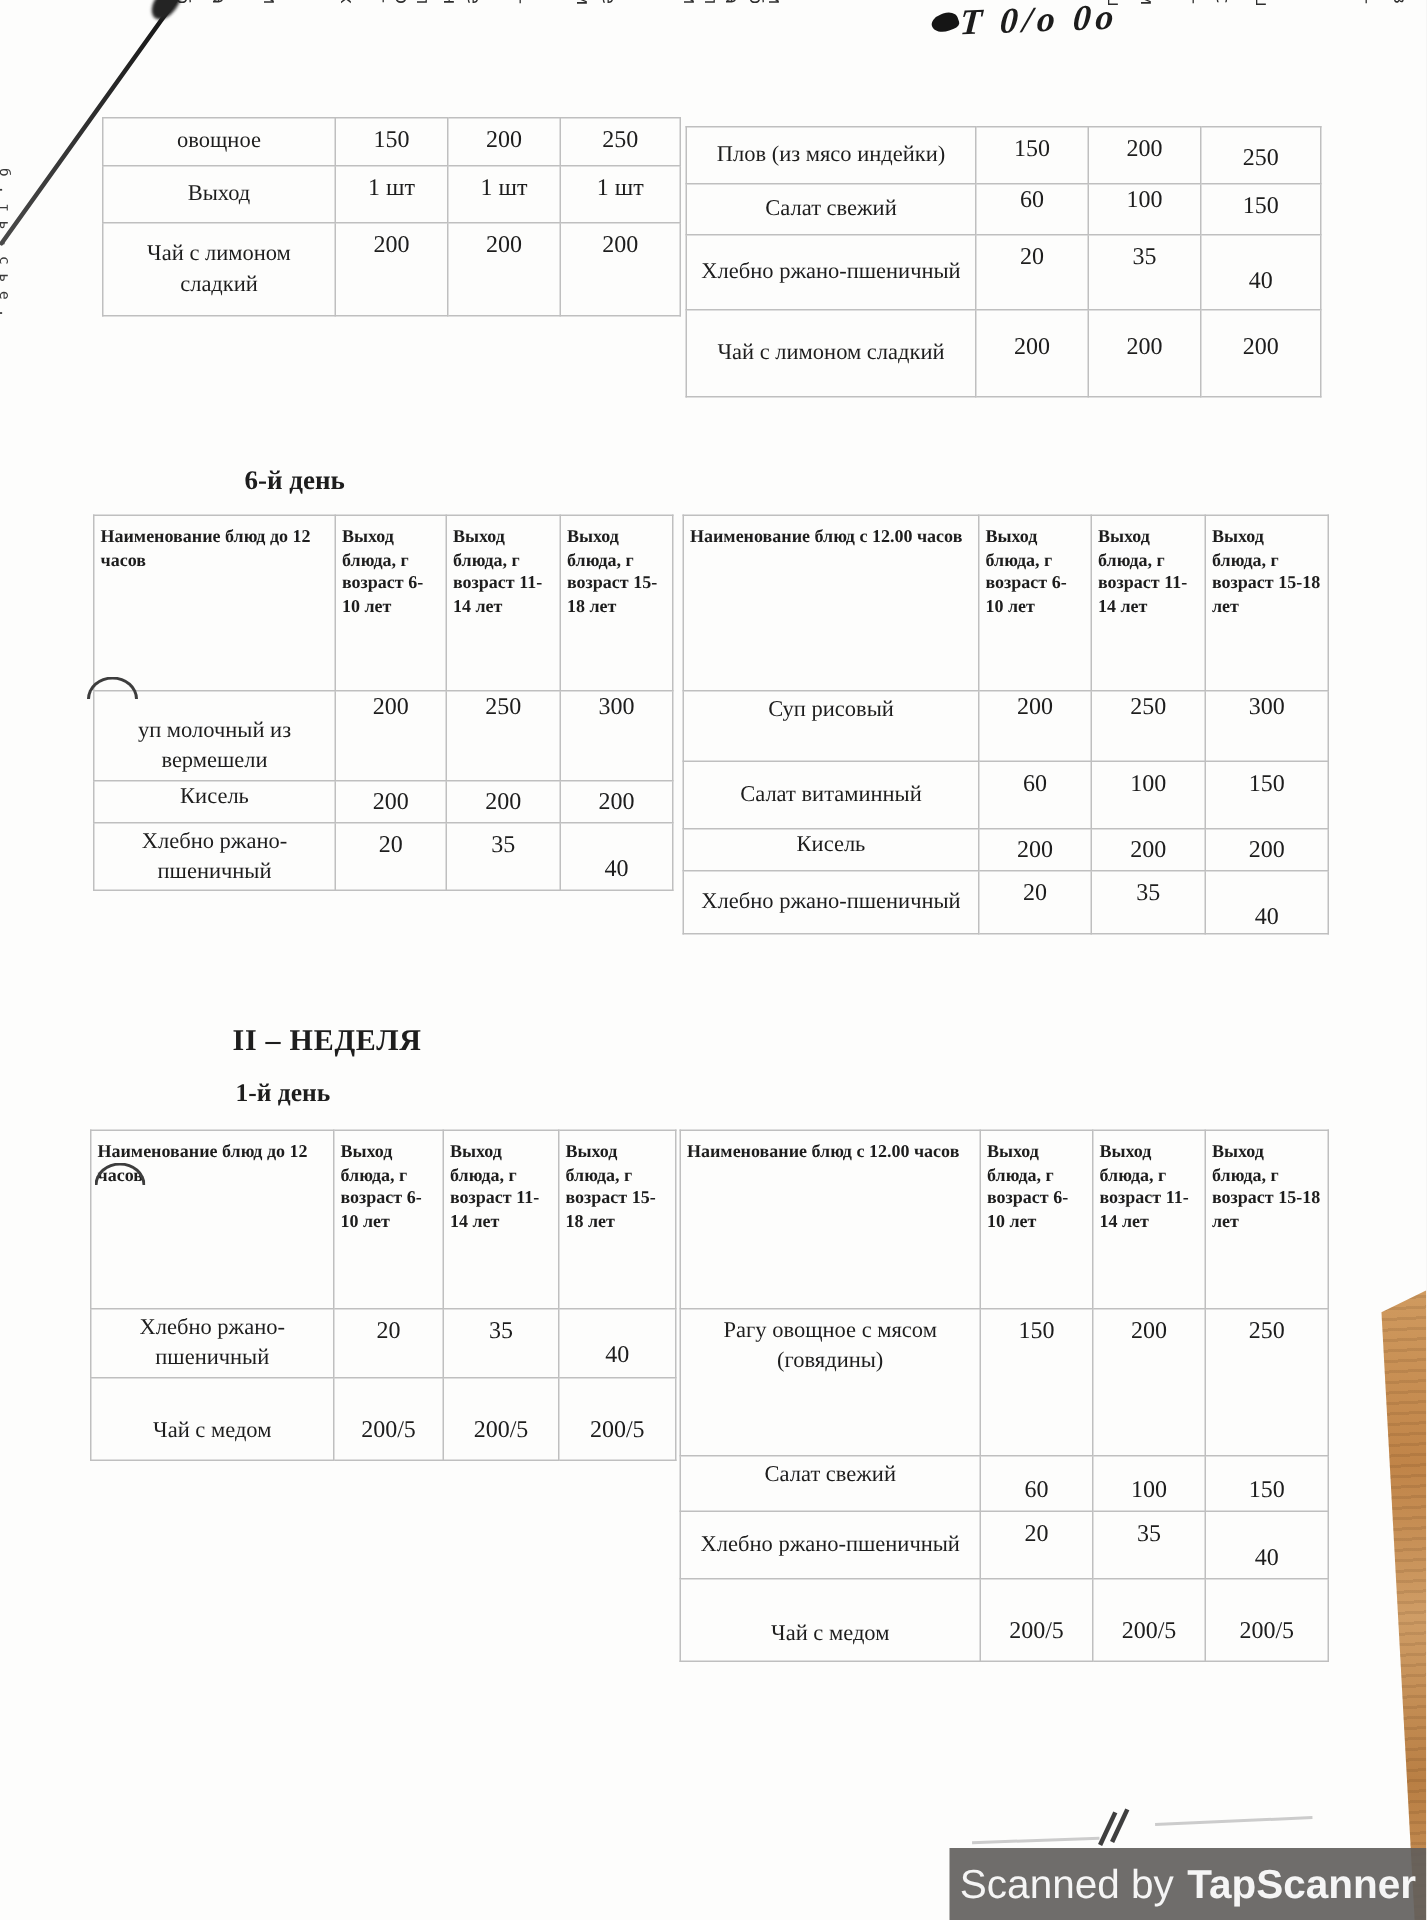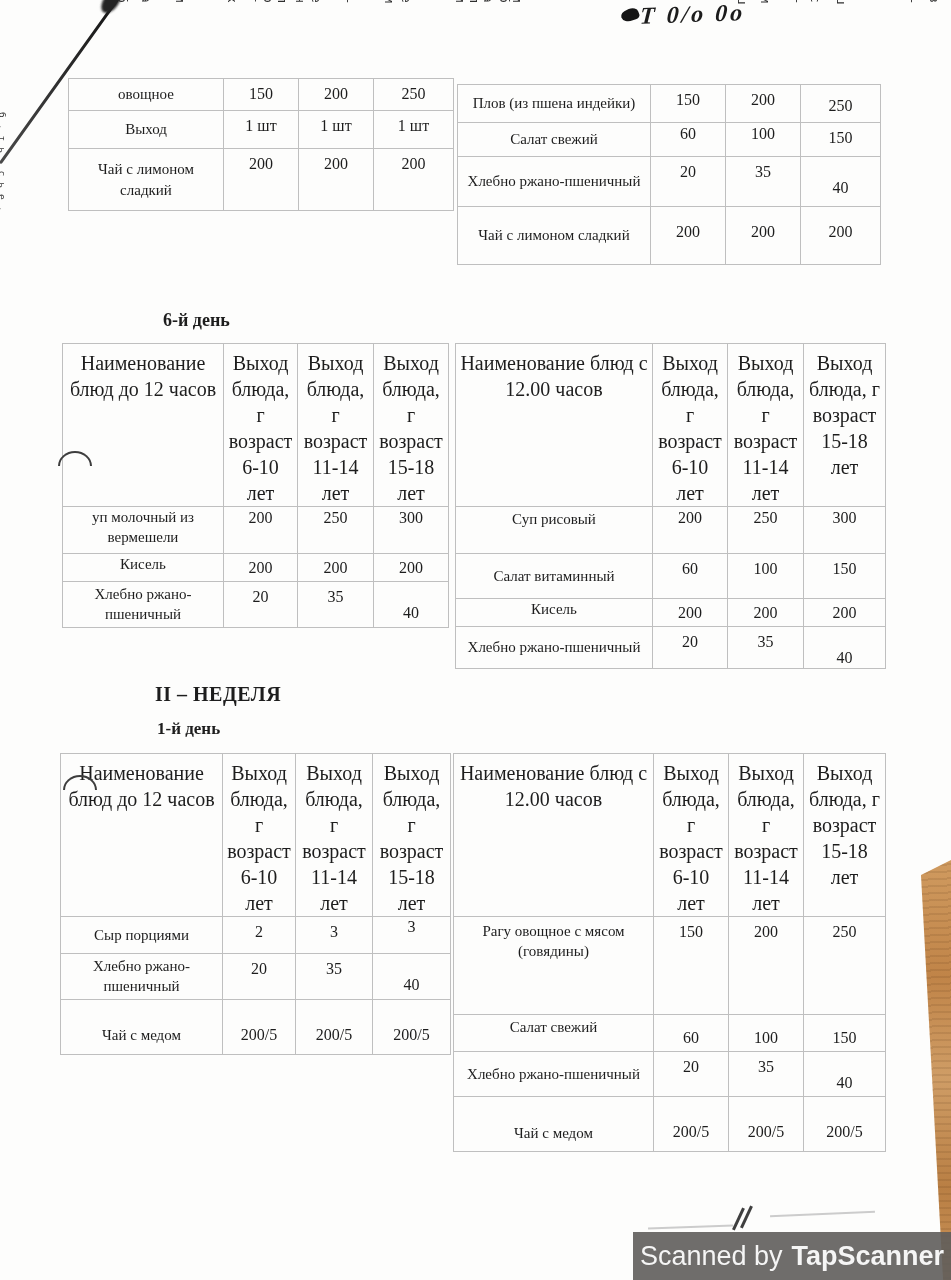--- a/index.html
+++ b/index.html
@@ -41,21 +41,21 @@
     position:absolute;width:30px;height:13px;border:2px solid #3d3d3d;border-bottom:none;
     border-radius:50% 50% 0 0 / 100% 100% 0 0;background:transparent;z-index:3;
   }
   
   table.tbl{
     position:absolute;border-collapse:collapse;table-layout:fixed;z-index:2;
     background:transparent;
   }
   .tbl td,.tbl th{border:1px solid #bfbfbf;overflow:hidden;}
   .tbl tr.head th{
-    font-weight:normal;font-size:20px;line-height:1.3;text-align:center;
+    font-weight:bold;font-size:12px;line-height:1.3;text-align:left;
     vertical-align:top;padding:6px 4px 0 4px;
   }
   .tbl td.name{
     font-size:15px;line-height:1.35;text-align:center;vertical-align:middle;padding:2px 6px;
   }
   .tbl td.val{
     font-size:16px;text-align:center;vertical-align:top;padding-top:6px;
   }
   .tbl td.val.drop{padding-top:22px;}
   .sec-title{position:absolute;font-weight:bold;z-index:2;}
@@ -157,21 +157,21 @@
 
   <table class="tbl" style="left:457px;top:84px;width:423px;">
     <colgroup>
         <col style="width:193px">
         <col style="width:75px">
         <col style="width:75px">
         <col style="width:80px">
       </colgroup>
     <tbody>
       <tr style="height:38px">
-        <td class="name">Плов (из пшена индейки)</td>
+        <td class="name">Плов (из мясо индейки)</td>
         <td class="val">150</td>
         <td class="val">200</td>
         <td class="val" style="padding-top:12px;">250</td>
       </tr>
       <tr style="height:34px">
         <td class="name">Салат свежий</td>
         <td class="val" style="padding-top:2px;">60</td>
         <td class="val" style="padding-top:2px;">100</td>
         <td class="val">150</td>
       </tr>
@@ -200,21 +200,21 @@
         <col style="width:75px">
       </colgroup>
     <tbody>
       <tr class="head" style="height:117px">
         <th>Наименование блюд до 12 часов</th>
         <th>Выход блюда, г возраст 6-10 лет</th>
         <th>Выход блюда, г возраст 11-14 лет</th>
         <th>Выход блюда, г возраст 15-18 лет</th>
       </tr>
       <tr style="height:47px">
-        <td class="name" style="vertical-align:top;padding-top:0;">уп молочный из вермешели</td>
+        <td class="name" style="vertical-align:top;padding-top:16px;">уп молочный из вермешели</td>
         <td class="val" style="padding-top:2px;">200</td>
         <td class="val" style="padding-top:2px;">250</td>
         <td class="val" style="padding-top:2px;">300</td>
       </tr>
       <tr style="height:28px">
         <td class="name" style="vertical-align:top;padding-top:0;">Кисель</td>
         <td class="val" style="padding-top:5px;">200</td>
         <td class="val" style="padding-top:5px;">200</td>
         <td class="val" style="padding-top:5px;">200</td>
       </tr>
@@ -278,26 +278,20 @@
         <col style="width:77px">
         <col style="width:78px">
       </colgroup>
     <tbody>
       <tr class="head" style="height:119px">
         <th>Наименование блюд до 12 часов</th>
         <th>Выход блюда, г возраст 6-10 лет</th>
         <th>Выход блюда, г возраст 11-14 лет</th>
         <th>Выход блюда, г возраст 15-18 лет</th>
       </tr>
-      <tr style="height:37px">
-        <td class="name">Сыр порциями</td>
-        <td class="val">2</td>
-        <td class="val">3</td>
-        <td class="val" style="padding-top:1px;">3</td>
-      </tr>
       <tr style="height:45px">
         <td class="name">Хлебно ржано-пшеничный</td>
         <td class="val">20</td>
         <td class="val">35</td>
         <td class="val drop">40</td>
       </tr>
       <tr style="height:55px">
         <td class="name" style="vertical-align:bottom;padding-bottom:8px;">Чай с медом</td>
         <td class="val" style="padding-top:26px;">200/5</td>
         <td class="val" style="padding-top:26px;">200/5</td>

